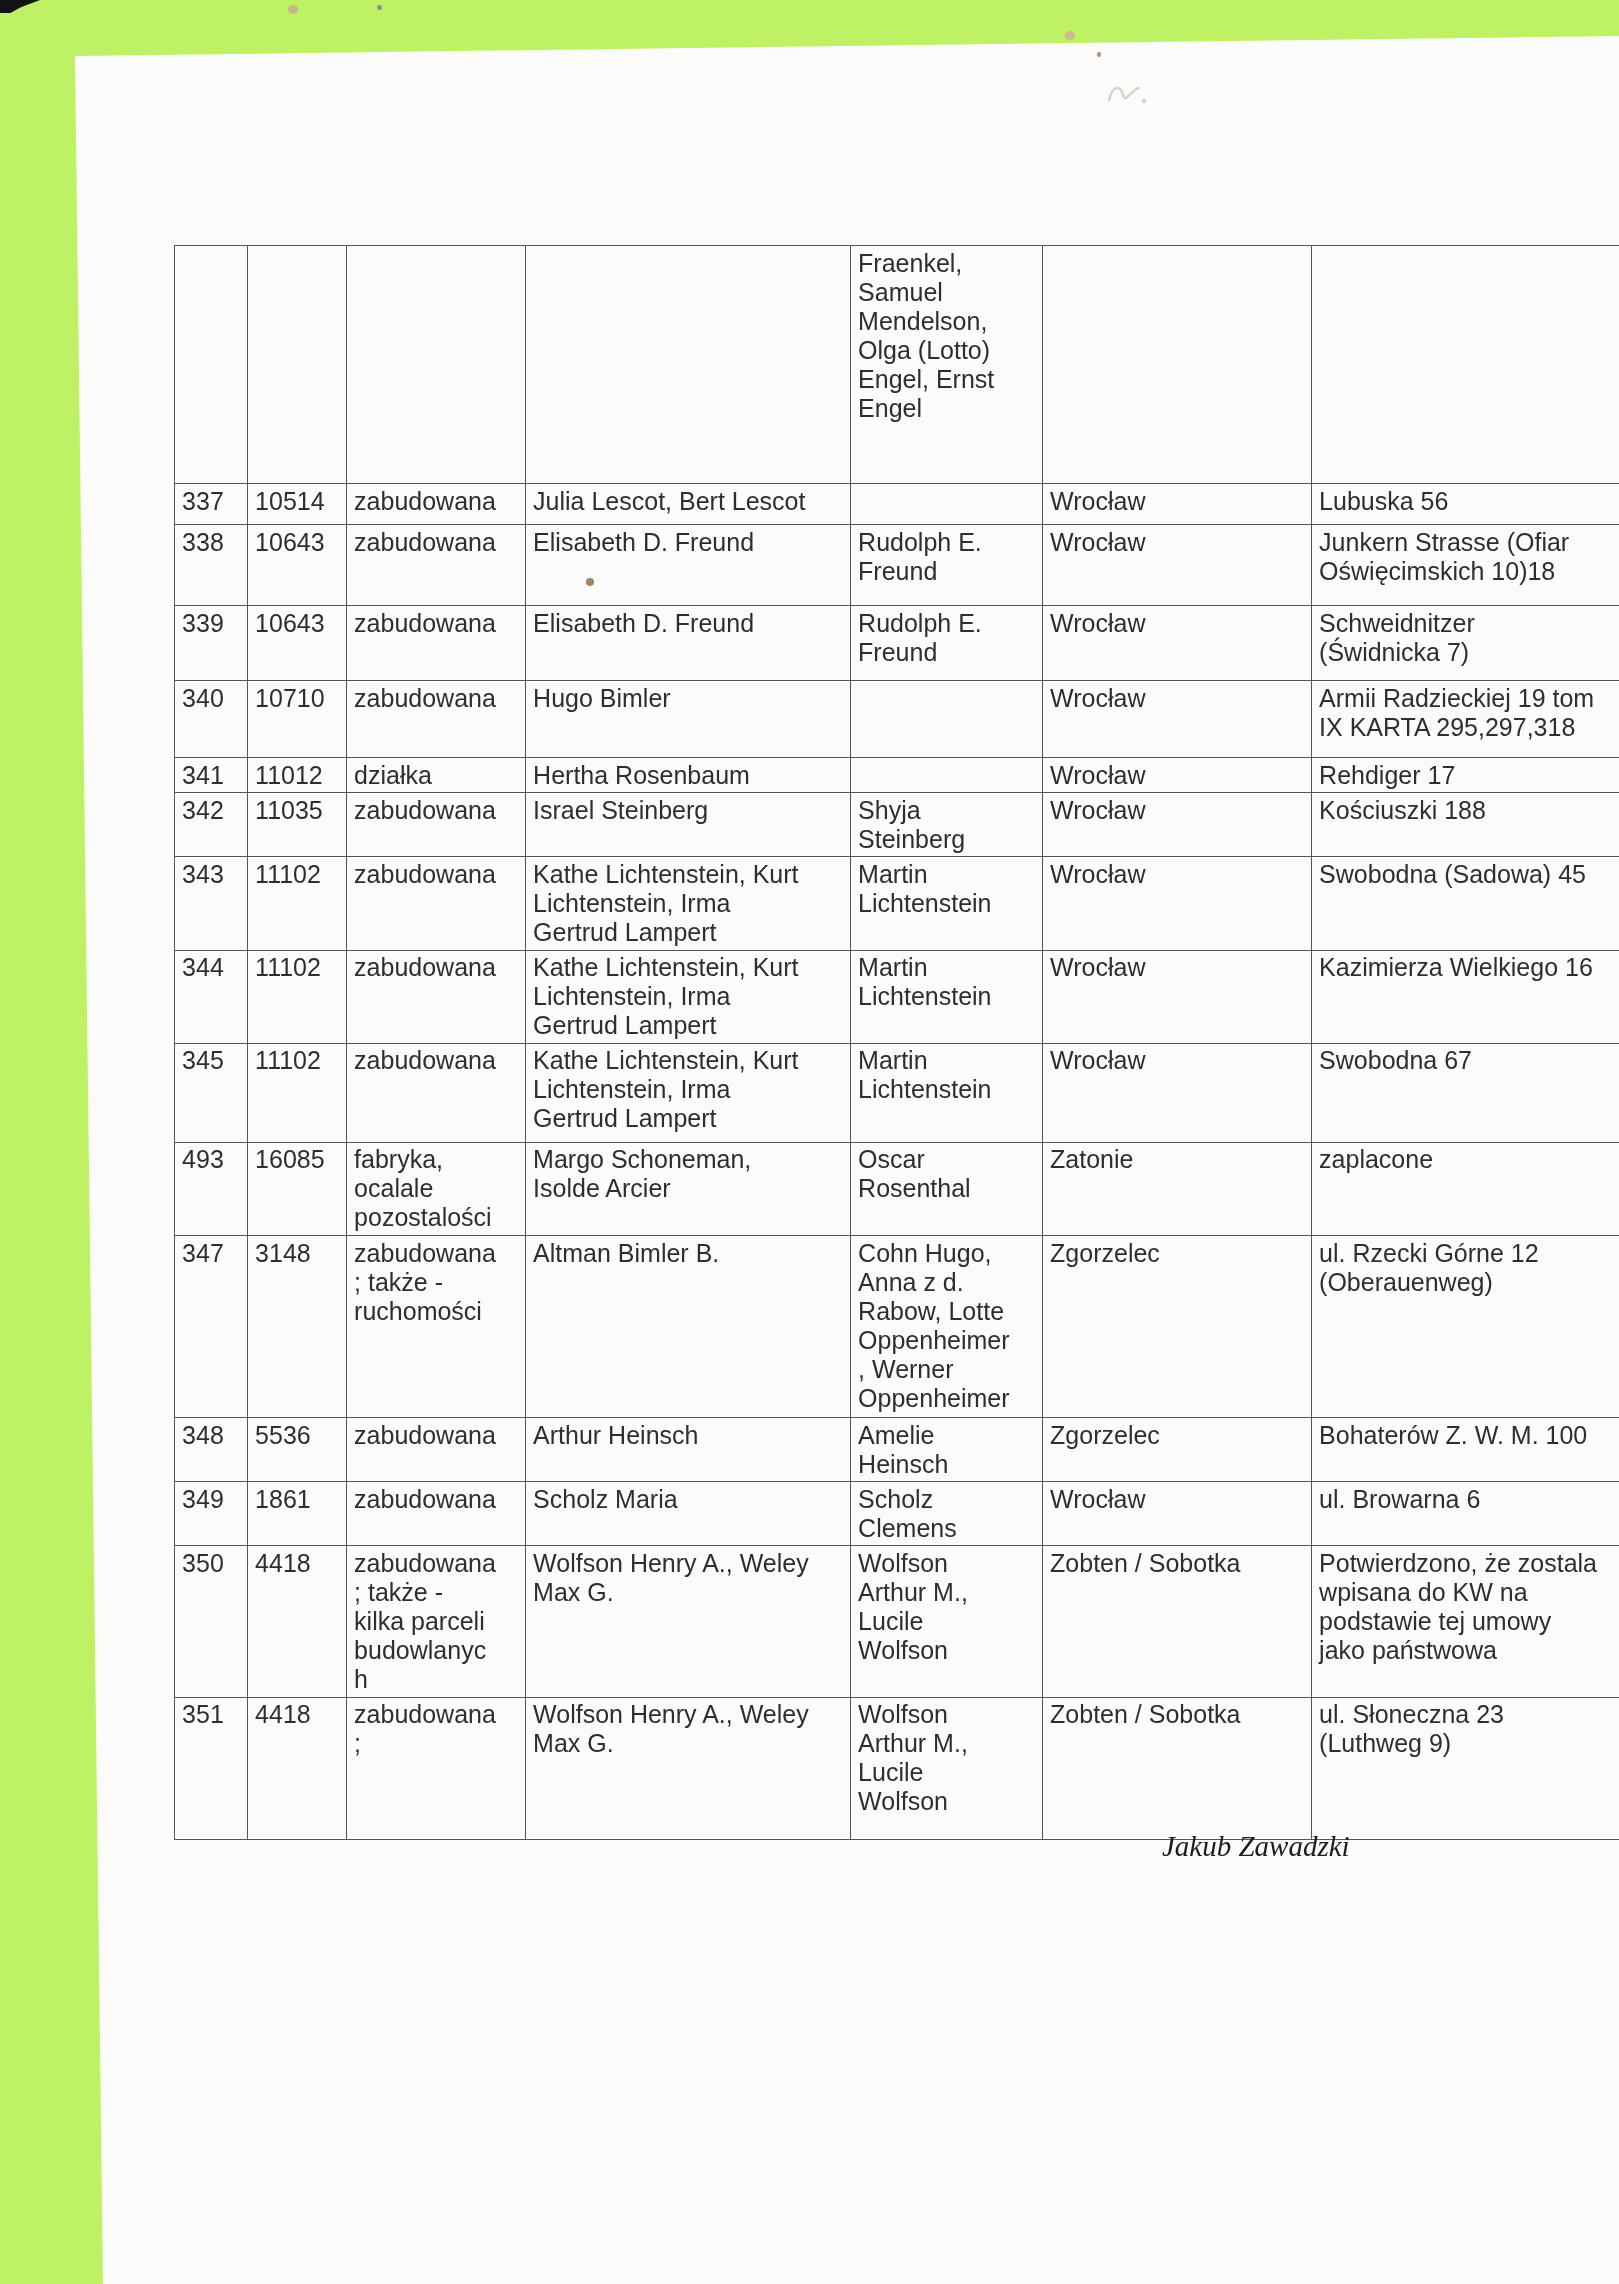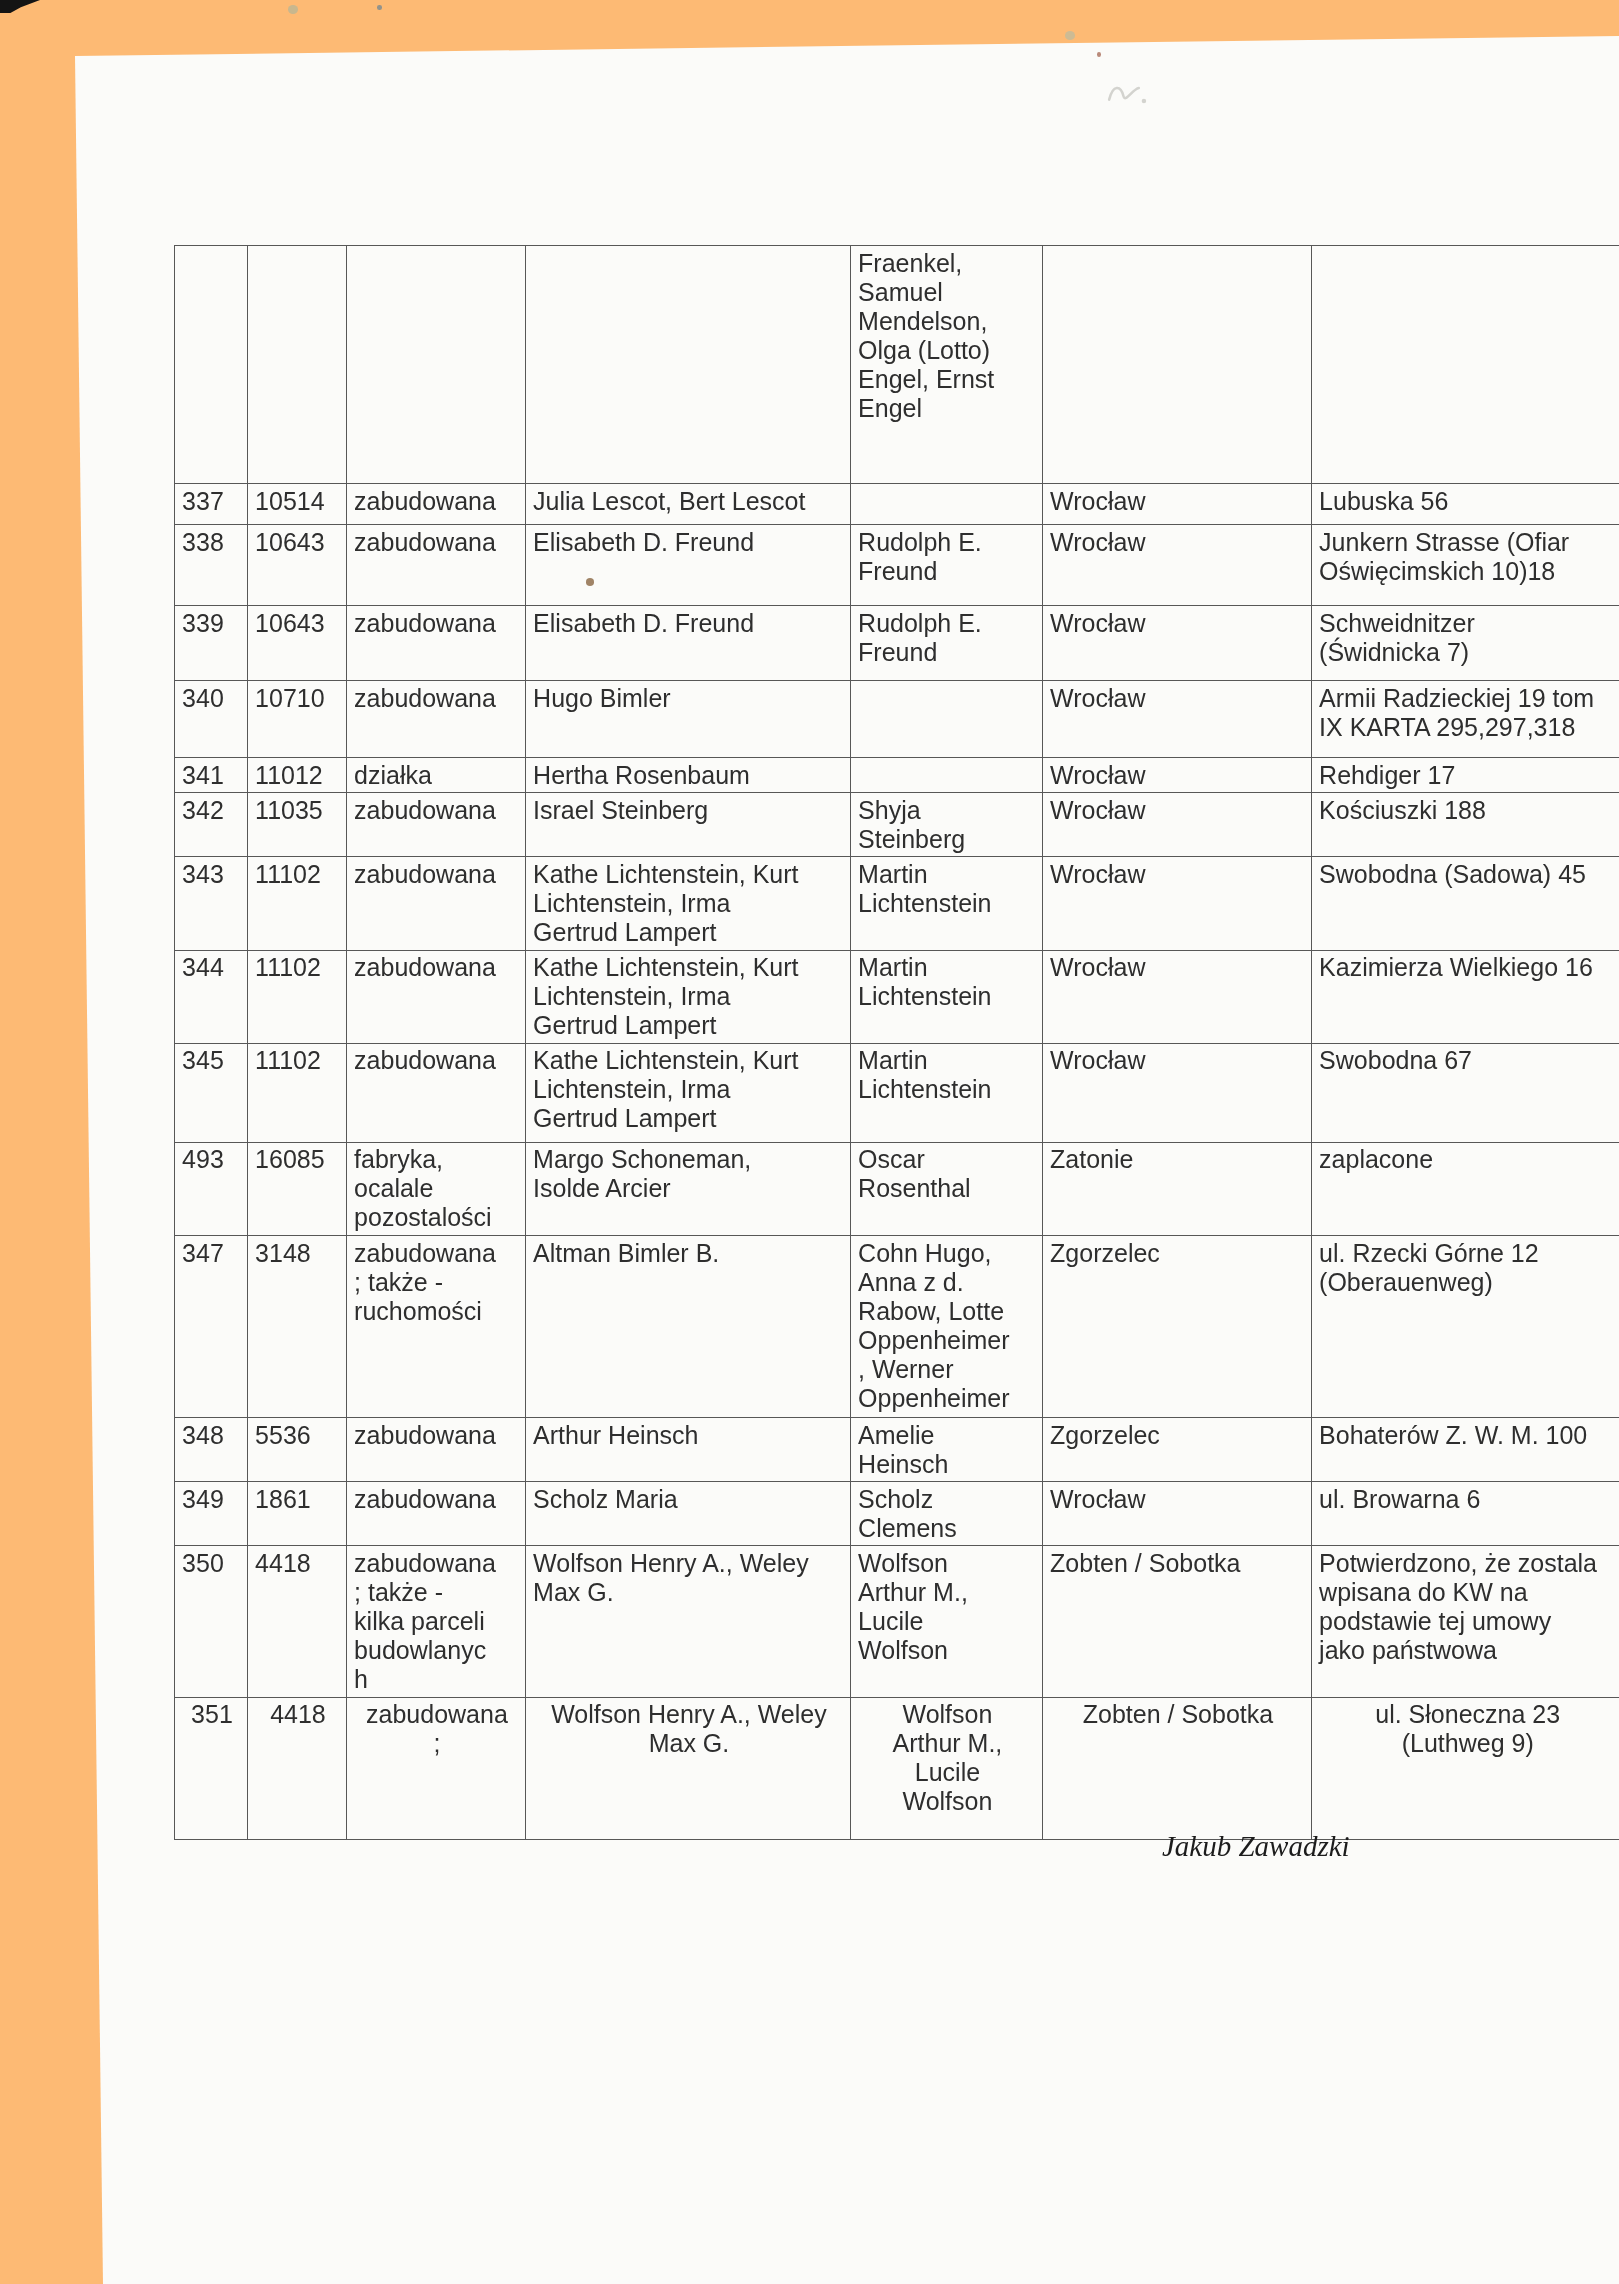--- a/index.html
+++ b/index.html
@@ -1,20 +1,20 @@
 <!DOCTYPE html>
 <html style="font-size:10.4px"><head>
 <meta charset="utf-8">
 <style>
   html,body{margin:0;padding:0;}
   .canvas{
     position:relative;
     width:1620px;
     height:2284px;
-    background:#fdba74;
+    background:#bef264;
     overflow:hidden;
     font-family:"Liberation Sans","DejaVu Sans",sans-serif;
   }
   
   .paper{
     position:absolute;
     left:0;top:0;
     width:1620px;height:2284px;
     background:#fbfbf9;
     clip-path:polygon(75px 56px, 1620px 36px, 1620px 2284px, 103px 2284px);
@@ -44,21 +44,21 @@
     border:1.3px solid #575757;
     vertical-align:top;
     padding:2.6px 5.2px 2.6px 7.1px;
     font-size:25px;
     line-height:29px;
     color:#2e2e2e;
     white-space:pre;
     overflow:visible;
   }
   table.proptable td:last-child{border-right:none;}
-  table.proptable tr:last-child td{border-bottom-width:1.9px;text-align:center;}
+  table.proptable tr:last-child td{border-bottom-width:1.9px;}
   .signature{
     position:absolute;
     left:1162px;top:1831px;
     font-family:"Liberation Serif","DejaVu Serif",serif;
     font-size:29px;
     line-height:1.1;
     color:#1c1c1c;
     font-style:italic;
   }
 </style>

